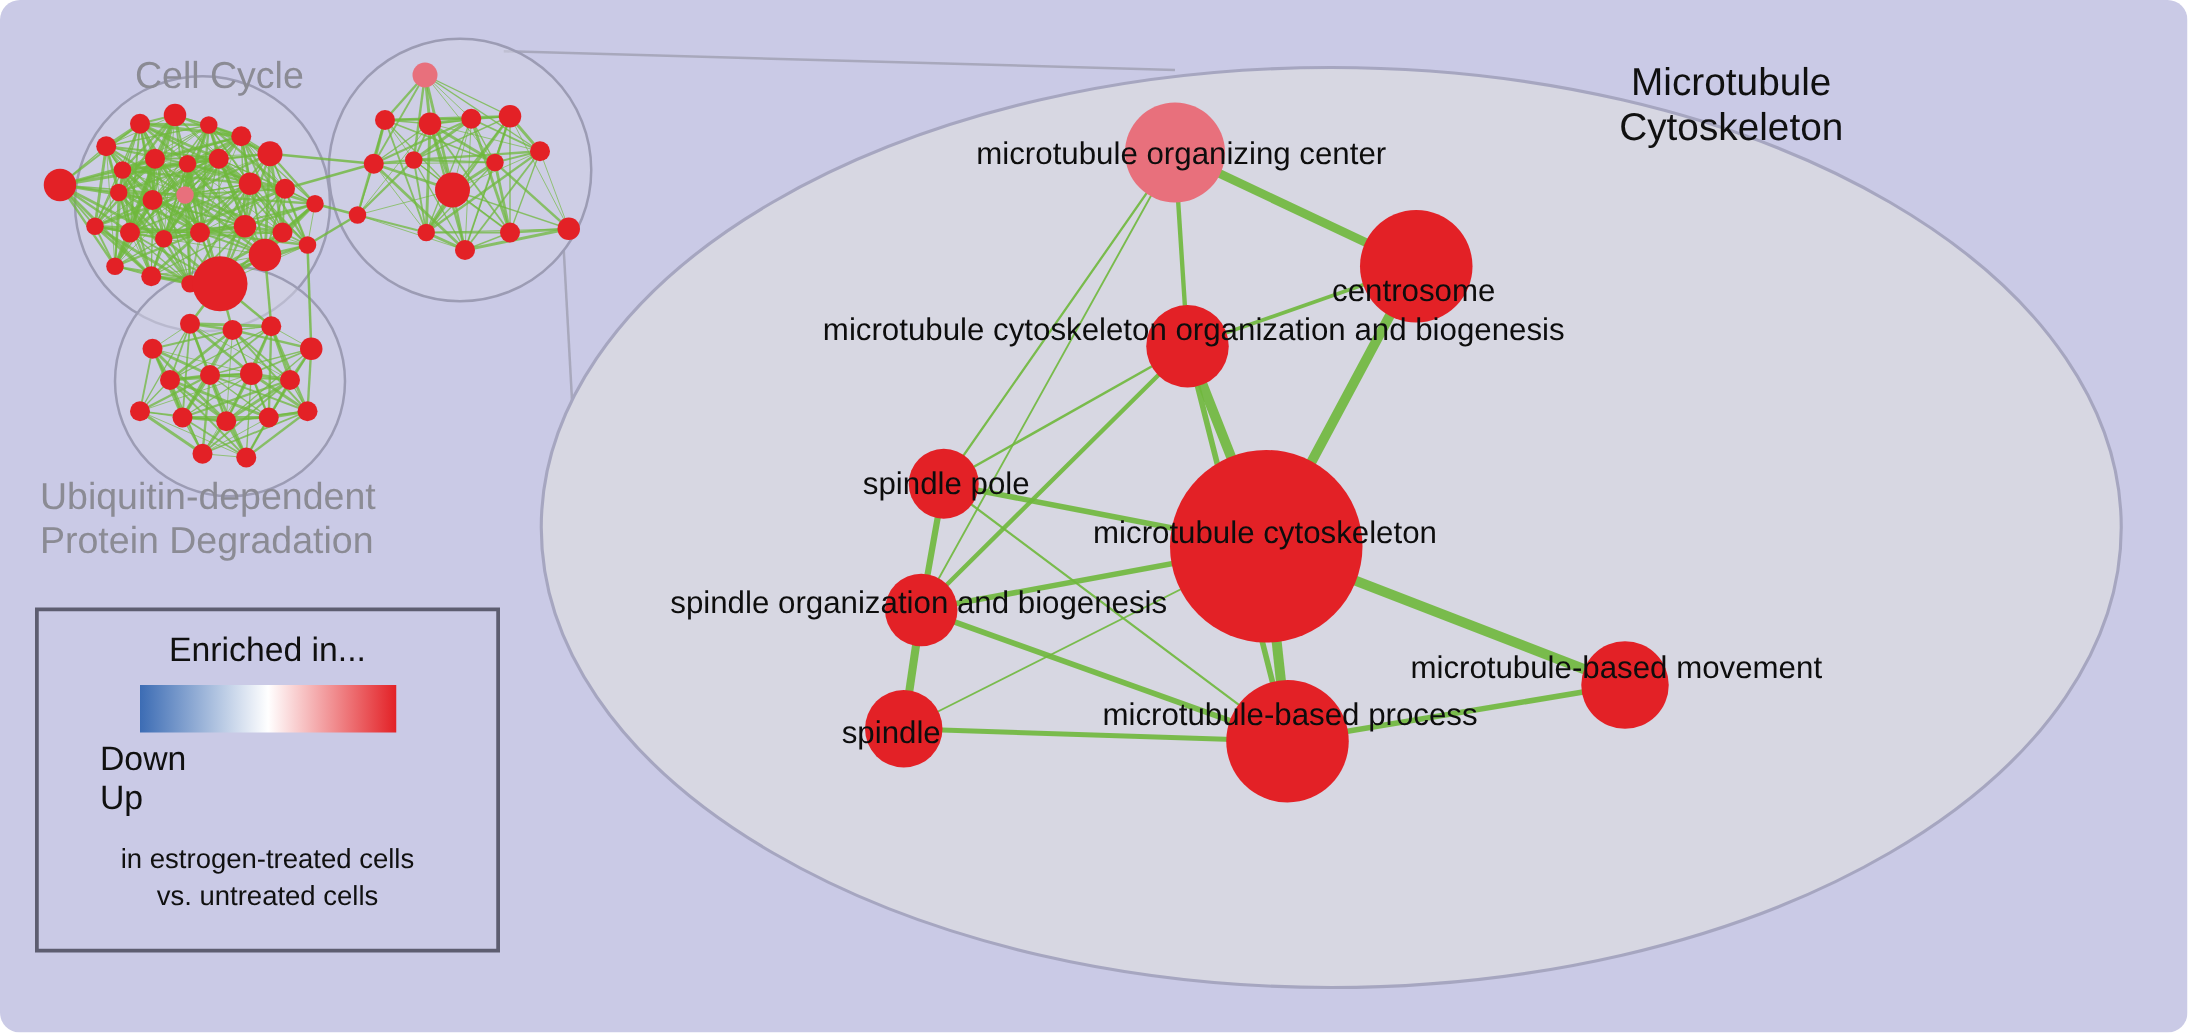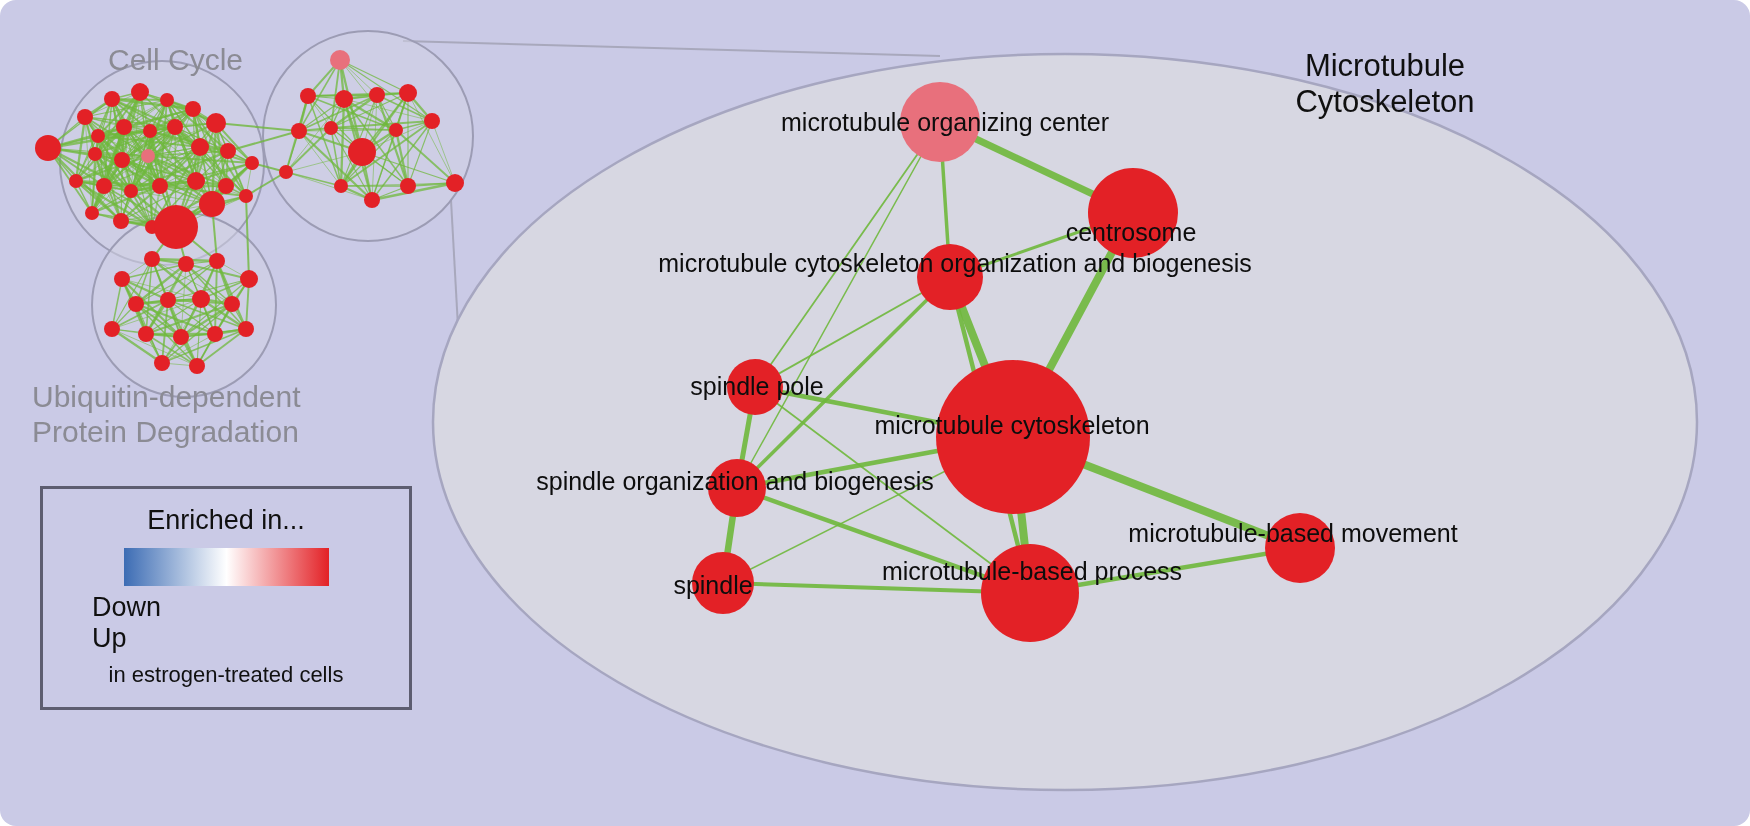--- a/index.html
+++ b/index.html
@@ -3,27 +3,27 @@
 <meta charset="utf-8">
 <style>
   html,body{margin:0;padding:0;background:#ffffff;}
   .stage{position:relative;width:1750px;height:826px;font-family:"Liberation Sans",sans-serif;}
   svg{position:absolute;left:0;top:0;}
   text{font-family:"Liberation Sans",sans-serif;}
   .zoom-label{font-size:25px;fill:#0d0d0d;}
   .gray-title{font-size:30px;fill:#8b8b94;}
   .black-title{font-size:31px;fill:#101010;}
   .legend{
-    position:absolute;left:40px;top:486px;width:372px;height:224px;
+    position:absolute;left:28px;top:486px;width:372px;height:276px;
     border:3px solid #5d5d70;box-sizing:border-box;background:transparent;
   }
   .legend-title{margin-top:16px;text-align:center;font-size:27px;color:#101010;}
   .legend-gradient{margin:12px auto 0;width:205px;height:38px;}
   .legend-row{width:268px;margin:6px auto 0;display:flex;justify-content:space-between;font-size:27px;color:#101010;flex-direction:column;}
-  .legend-caption{margin-top:6px;text-align:center;font-size:22px;line-height:30px;color:#101010;}
+  .legend-caption{margin-top:18px;text-align:center;font-size:22px;line-height:30px;color:#101010;}
 </style>
 </head>
 <body>
 
 <div class="stage">
   <svg id="scene" width="1750" height="826" viewBox="0 0 1750 826">
     <rect id="bg-rect" x="0" y="0" width="1750" height="826" rx="16" fill="#cacae6"></rect>
 
     <g id="connector-lines">
         <line x1="403" y1="41" x2="940" y2="56" stroke="#a8a8bc" stroke-width="2"></line>
@@ -611,15 +611,16 @@
 
   <div class="legend">
     <div class="legend-title">Enriched in...</div>
     <div class="legend-gradient" id="legend-gradient" style="background: linear-gradient(to right, rgb(60, 108, 180), rgb(255, 255, 255), rgb(227, 33, 38));"></div>
     <div class="legend-row">
       <span>Down</span>
       <span>Up</span>
     </div>
     <div class="legend-caption">
       <div>in estrogen-treated cells</div>
+      <div>vs. untreated cells</div>
     </div>
   </div>
 </div>
 
 </body></html>

